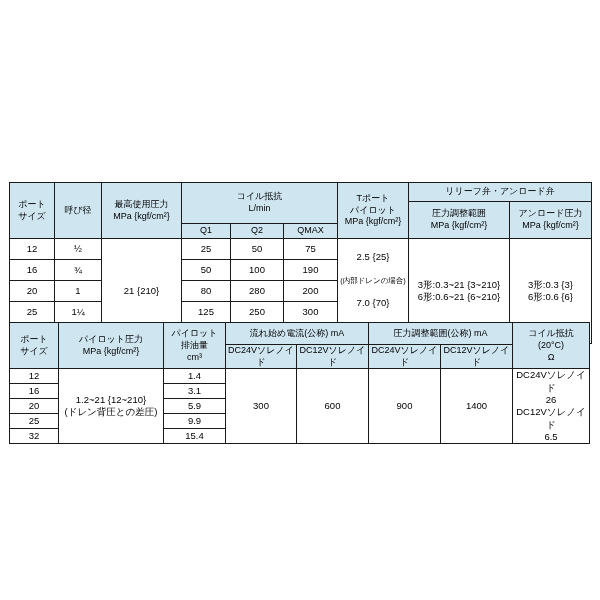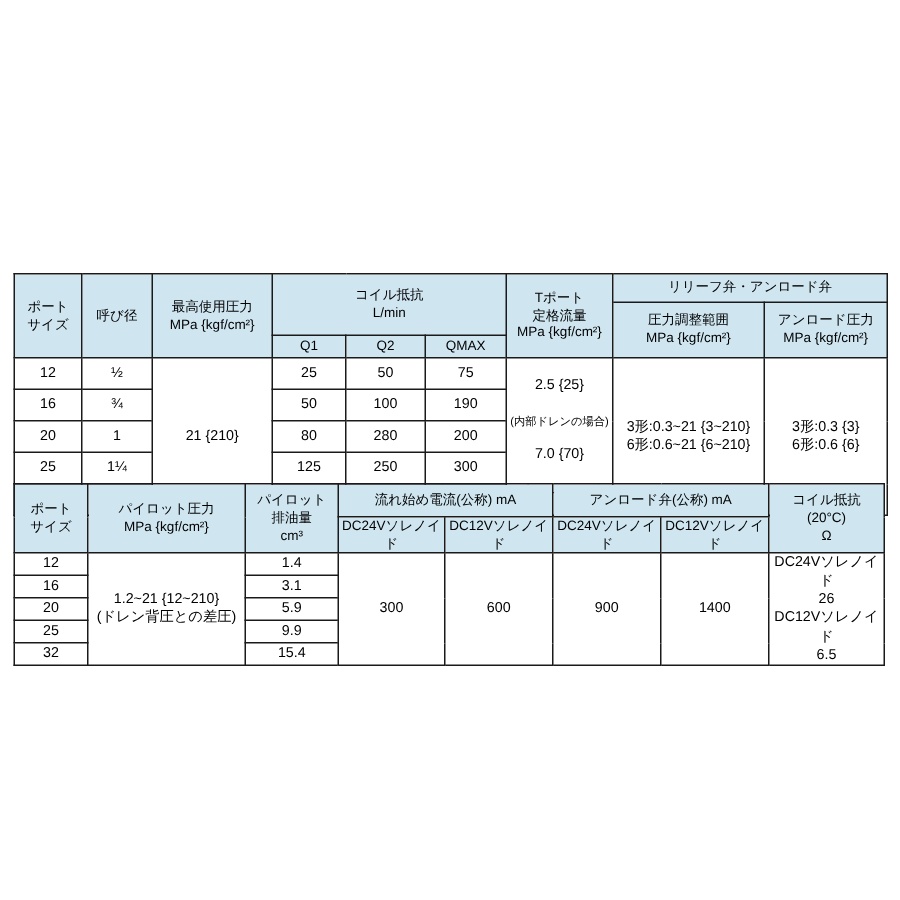--- a/index.html
+++ b/index.html
@@ -52,21 +52,21 @@
     <tbody>
         <tr class="h19">
       <th rowspan="3">ポート
 サイズ</th>
       <th rowspan="3">呼び径</th>
       <th rowspan="3">最高使用圧力
 MPa {kgf/cm²}</th>
       <th colspan="3" rowspan="2">コイル抵抗
 L/min</th>
       <th rowspan="3">Tポート
-定格流量
+パイロット
 MPa {kgf/cm²}</th>
       <th colspan="2">リリーフ弁・アンロード弁</th>
     </tr>
     <tr class="h22">
       <th rowspan="2">圧力調整範囲
 MPa {kgf/cm²}</th>
       <th rowspan="2">アンロード圧力
 MPa {kgf/cm²}</th>
     </tr>
     <tr class="h15">
@@ -137,21 +137,21 @@
     <tbody>
         <tr class="h22">
       <th rowspan="2">ポート
 サイズ</th>
       <th rowspan="2">パイロット圧力
 MPa {kgf/cm²}</th>
       <th rowspan="2">パイロット
 排油量
 cm³</th>
       <th colspan="2">流れ始め電流(公称) mA</th>
-      <th colspan="2">アンロード弁(公称) mA</th>
+      <th colspan="2">圧力調整範囲(公称) mA</th>
       <th rowspan="2">コイル抵抗
 (20°C)
 Ω</th>
     </tr>
     <tr class="h20">
       <th>DC24Vソレノイド</th>
       <th>DC12Vソレノイド</th>
       <th>DC24Vソレノイド</th>
       <th>DC12Vソレノイド</th>
     </tr>

